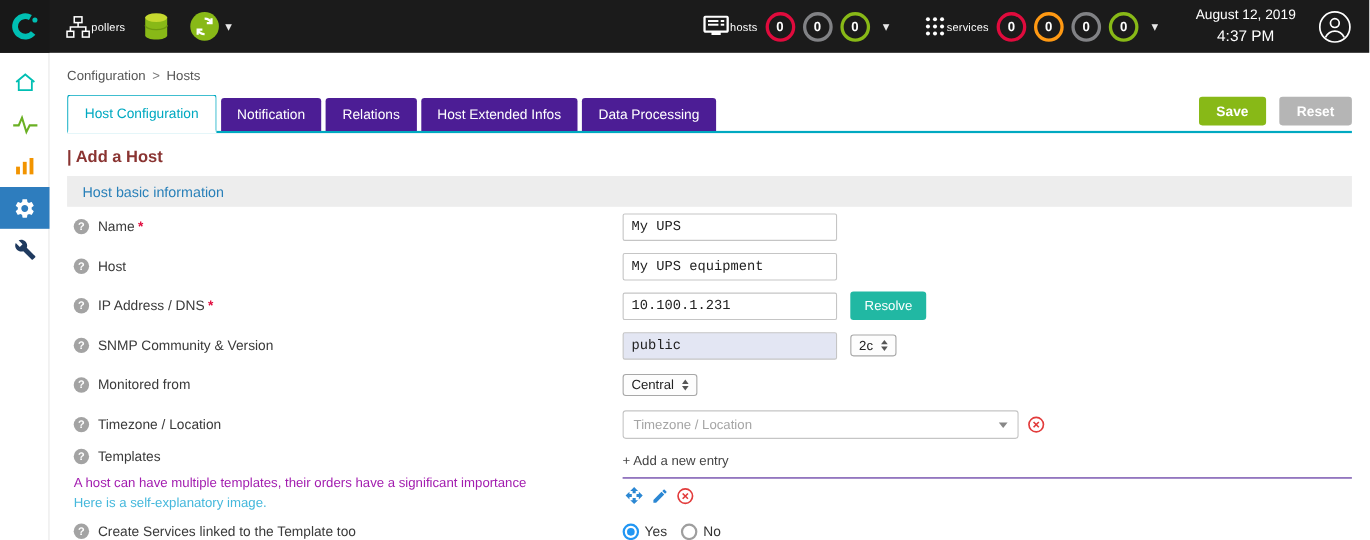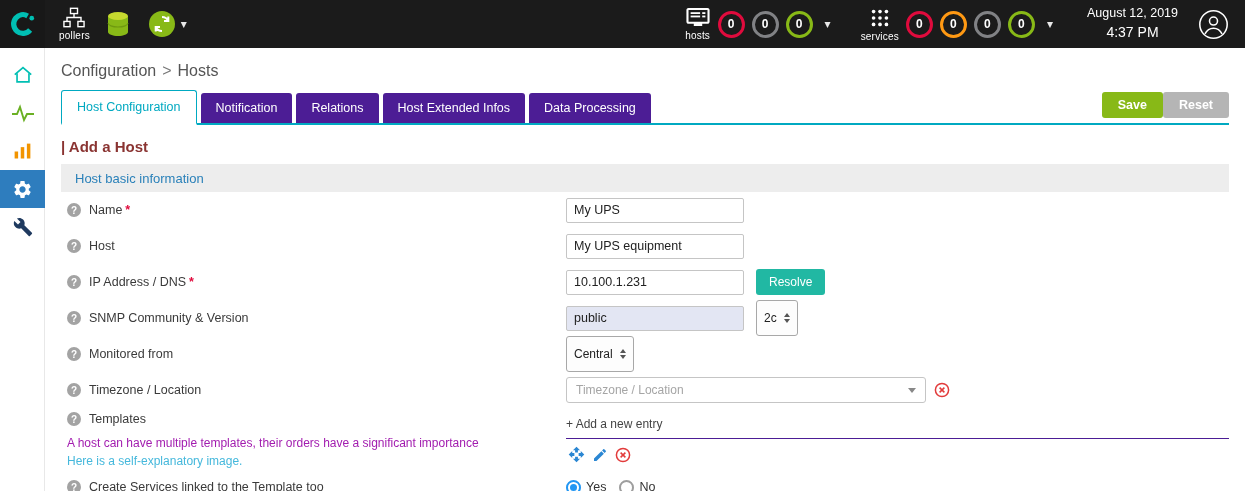--- a/index.html
+++ b/index.html
@@ -3,21 +3,21 @@
 <meta charset="utf-8">
 <style>
   *{margin:0;padding:0;box-sizing:border-box}
   html,body{width:1245px;height:491px;overflow:hidden}
   body{font-family:"Liberation Sans",sans-serif;background:#fff;color:#333;position:relative}
   [data-interactable="true"]{cursor:pointer}
 
   
   .topbar{position:absolute;top:0;left:0;right:0;height:48px;background:#1b1b1b;display:flex;align-items:center;color:#fff;z-index:5}
   .logo{width:45px;height:48px;display:flex;align-items:center;justify-content:center;background:#181818}
-  .tb-item{display:flex;flex-direction:column;align-items:center;justify-content:center}
+  .tb-item{display:flex;flex-direction:row;align-items:center;justify-content:center}
   .tb-label{font-size:10px;color:#fff;margin-top:2px;letter-spacing:.2px}
   .chev{color:#e8e8e8;font-size:12px;margin-left:5px;line-height:1}
   .tb-pollers{margin-left:14px}
   .tb-db{margin-left:16px}
   .tb-sync{margin-left:18px;flex-direction:row}
   .tb-right{margin-left:auto;display:flex;align-items:center;padding-right:16px}
   .status-group{display:flex;align-items:center;gap:7px}
   .status-group + .status-group{margin-left:30px}
   .badge{width:27px;height:27px;border-radius:50%;border:3px solid #888;display:flex;align-items:center;justify-content:center;font-size:12px;font-weight:bold;color:#fff;background:transparent}
   .clock{margin-left:34px;text-align:center;line-height:1.4}
@@ -25,49 +25,49 @@
   .clock .time{font-size:14px;display:block}
   .avatar{margin-left:20px;display:flex;align-items:center}
 
   
   .sidebar{position:absolute;top:48px;left:0;bottom:0;width:45px;background:#fff;border-right:1px solid #e8e8e8;padding-top:8px;z-index:4}
   .side-item{width:45px;height:38px;display:flex;align-items:center;justify-content:center}
   .side-item.active{background:#2e7dbe}
 
   
   .content{position:absolute;top:48px;left:45px;right:0;bottom:0;background:#fff;padding:0 16px;overflow:hidden}
-  .breadcrumb{margin-top:14px;font-size:16px;color:#555;display:flex;align-items:center;gap:6px}
+  .breadcrumb{margin-top:14px;font-size:12px;color:#555;display:flex;align-items:center;gap:6px}
   .breadcrumb a{color:#555;text-decoration:none}
   .breadcrumb .sep{color:#777}
 
   .tabbar{margin-top:10px;display:flex;align-items:flex-end;border-bottom:2px solid #00a9c1}
   .tabs{display:flex;align-items:flex-end;gap:4px}
   .tab{background:#4c1d95;color:#fff;font-size:12.5px;padding:8px 15px;border-radius:3px 3px 0 0}
   .tab.active{background:#fff;color:#00a9c1;border:1px solid #00a9c1;border-bottom:2px solid #fff;margin-bottom:-2px;padding:9px 15px}
-  .tab-actions{margin-left:auto;display:flex;gap:0;padding-bottom:5px}
+  .tab-actions{margin-left:auto;display:flex;gap:12px;padding-bottom:5px}
   .btn{border:none;border-radius:3px;color:#fff;font-size:12.5px;font-weight:bold;padding:6px 16px;font-family:inherit}
   .btn.save{background:#88b917}
   .btn.reset{background:#b5b5b5}
 
   .page-title{margin:13px 0 9px;font-size:15px;font-weight:bold;color:#8a3432}
 
   .section-header{height:28px;background:#ededed;display:flex;align-items:center;padding:0 14px;font-size:13px;color:#2980b9}
 
   .frow{display:flex;align-items:center;min-height:36px}
   .fl{width:505px;display:flex;align-items:center;gap:8px;padding-left:6px;flex-shrink:0}
   .flabel{font-size:12.5px;color:#3a3a3a}
   .req{color:#e00b3d;margin-left:3px;font-weight:bold}
   .fr{flex:1;display:flex;align-items:center}
   .help{width:14px;height:14px;border-radius:50%;background:#a3a3a3;color:#fff;font-size:10px;font-weight:bold;display:flex;align-items:center;justify-content:center;flex-shrink:0}
 
-  .tinput{width:178px;height:25px;border:1px solid #c5c5c5;border-radius:2px;padding:3px 7px;font-size:12.5px;color:#222;font-family:Liberation Sans, sans-serif;background:#fff}
+  .tinput{width:195px;height:25px;border:1px solid #c5c5c5;border-radius:2px;padding:3px 7px;font-size:12.5px;color:#222;font-family:Liberation Mono, monospace;background:#fff}
   .tinput.lav{background:#e3e6f3}
   .btn-resolve{margin-left:12px;background:#21b8a3;color:#fff;border:none;border-radius:3px;padding:6px 13px;font-size:12px;font-family:inherit}
 
-  .fselect{display:inline-flex;align-items:center;gap:7px;border:1px solid #a8a8a8;border-radius:3px;height:36px;padding:0 7px;font-size:12px;color:#222;background:#fdfdfd;margin-left:12px}
+  .fselect{display:inline-flex;align-items:center;gap:7px;border:1px solid #a8a8a8;border-radius:3px;height:20px;padding:0 7px;font-size:12px;color:#222;background:#fdfdfd;margin-left:12px}
   .fselect.first{margin-left:0}
   .spin i{display:block;width:0;height:0;border-left:3.5px solid transparent;border-right:3.5px solid transparent}
   .spin .up{border-bottom:4px solid #555;margin-bottom:2px}
   .spin .dn{border-top:4px solid #555}
 
   .combo{display:flex;align-items:center;justify-content:space-between;width:360px;height:26px;border:1px solid #c5c5c5;border-radius:3px;background:#fff;padding:0 9px}
   .combo-ph{font-size:12px;color:#a5a5a5}
   .combo-val{font-size:12px;color:#333}
   .combo-arrow{width:0;height:0;border-left:4px solid transparent;border-right:4px solid transparent;border-top:5px solid #888}
   .icon-after{margin-left:8px;display:flex;align-items:center}

